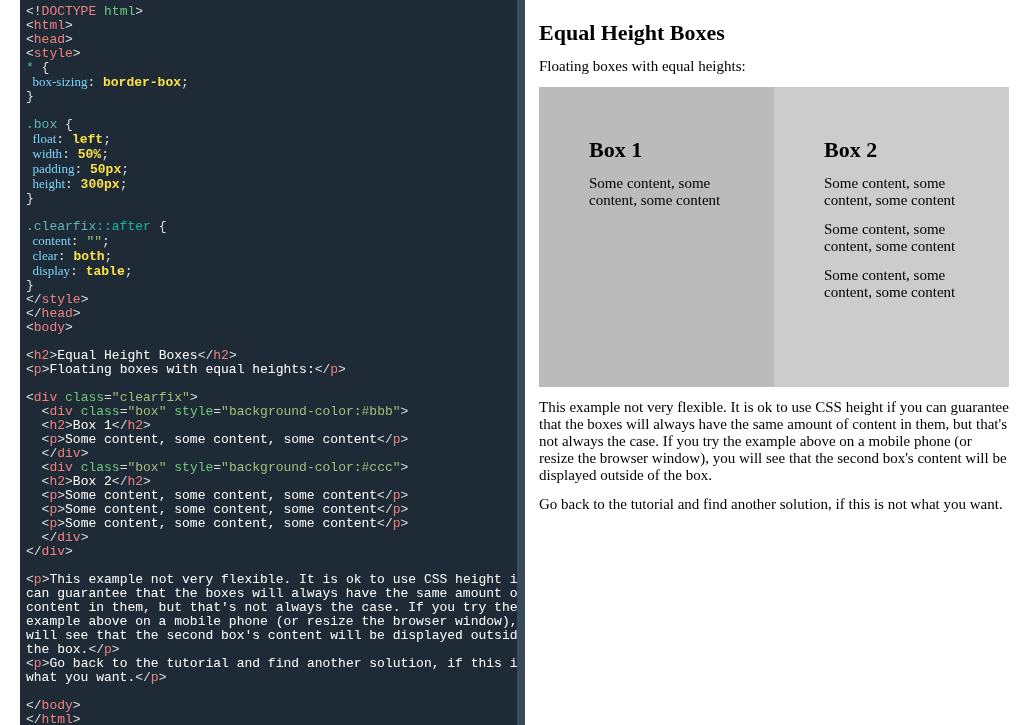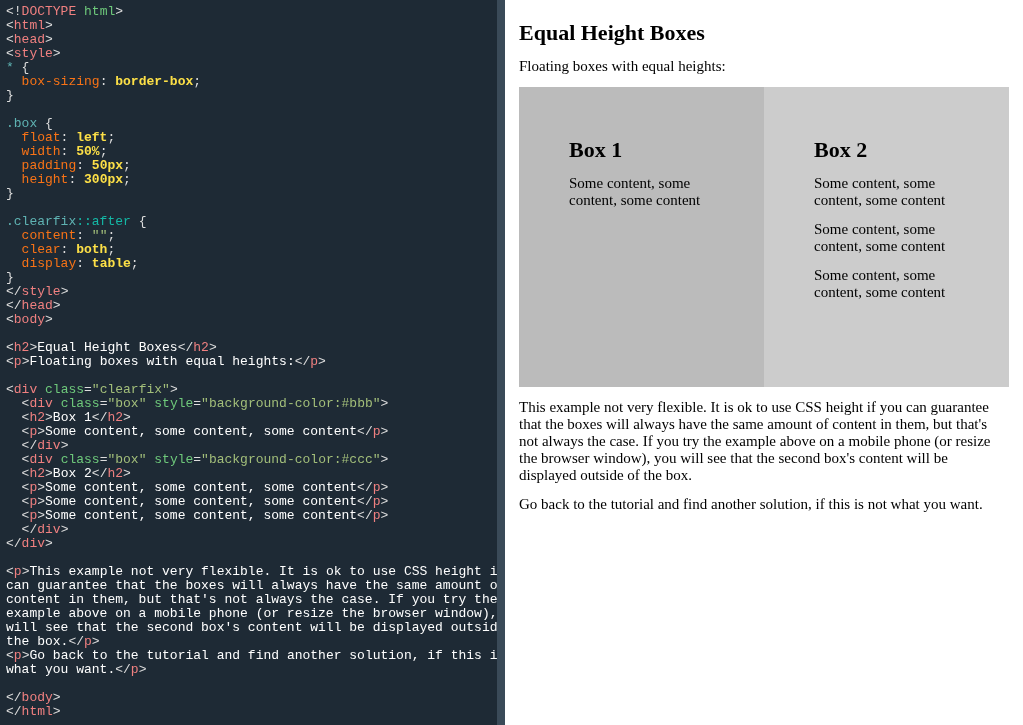--- a/index.html
+++ b/index.html
@@ -14,20 +14,21 @@
   width: 505px;
   background: #1e2a35;
   padding: 5px 6px;
   font-family: Consolas, "Courier New", monospace;
   font-size: 13px;
   line-height: 14px;
   color: #ddd;
   white-space: pre;
   overflow: hidden;
   position: relative;
+  margin-left: 20px;
 }
 .code-pane .scrollbar-gutter {
   position: absolute;
   right: 0;
   top: 0;
   bottom: 0;
   width: 8px;
   background: #3a4a58;
 }
 .preview-pane {
@@ -44,21 +45,21 @@
 .box { width:50%; padding: 50px; height:300px; }
 .box h2 { margin-top:0; }
 .box p { font-size:15px; }
 
 .tag { color:#f08080; } 
 .attr { color:#6ec97b; }
 .val  { color:#fde047;font-weight:bold; }
 .valq { color:#a3bf7a; }
 .text { color:#fff; }
 .punct { color:#ddd; }
-.prop{ color:#f97316;}
+.prop{ color:#7dd3fc;font-family:Liberation Serif, serif;}
 .sel { color:#5fb3b3;}
 .pseudo{ color:#14b8a6; }
 </style>
 </head>
 <body>
 
 <div class="code-pane" id="code-pane"><div><span class="punct">&lt;!</span><span class="tag">DOCTYPE</span><span class="punct"> </span><span class="attr">html</span><span class="punct">&gt;</span></div><div><span class="punct">&lt;</span><span class="tag">html</span><span class="punct">&gt;</span></div><div><span class="punct">&lt;</span><span class="tag">head</span><span class="punct">&gt;</span></div><div><span class="punct">&lt;</span><span class="tag">style</span><span class="punct">&gt;</span></div><div><span class="sel">* </span><span class="punct">{</span></div><div><span class="prop">  box-sizing</span><span class="punct">: </span><span class="val">border-box</span><span class="punct">;</span></div><div><span class="punct">}</span></div><div>&nbsp;</div><div><span class="sel">.box </span><span class="punct">{</span></div><div><span class="prop">  float</span><span class="punct">: </span><span class="val">left</span><span class="punct">;</span></div><div><span class="prop">  width</span><span class="punct">: </span><span class="val">50%</span><span class="punct">;</span></div><div><span class="prop">  padding</span><span class="punct">: </span><span class="val">50px</span><span class="punct">;</span></div><div><span class="prop">  height</span><span class="punct">: </span><span class="val">300px</span><span class="punct">;</span></div><div><span class="punct">}</span></div><div>&nbsp;</div><div><span class="sel">.clearfix</span><span class="pseudo">::after </span><span class="punct">{</span></div><div><span class="prop">  content</span><span class="punct">: </span><span class="valq">""</span><span class="punct">;</span></div><div><span class="prop">  clear</span><span class="punct">: </span><span class="val">both</span><span class="punct">;</span></div><div><span class="prop">  display</span><span class="punct">: </span><span class="val">table</span><span class="punct">;</span></div><div><span class="punct">}</span></div><div><span class="punct">&lt;/</span><span class="tag">style</span><span class="punct">&gt;</span></div><div><span class="punct">&lt;/</span><span class="tag">head</span><span class="punct">&gt;</span></div><div><span class="punct">&lt;</span><span class="tag">body</span><span class="punct">&gt;</span></div><div>&nbsp;</div><div><span class="punct">&lt;</span><span class="tag">h2</span><span class="punct">&gt;</span><span class="text">Equal Height Boxes</span><span class="punct">&lt;/</span><span class="tag">h2</span><span class="punct">&gt;</span></div><div><span class="punct">&lt;</span><span class="tag">p</span><span class="punct">&gt;</span><span class="text">Floating boxes with equal heights:</span><span class="punct">&lt;/</span><span class="tag">p</span><span class="punct">&gt;</span></div><div>&nbsp;</div><div><span class="punct">&lt;</span><span class="tag">div</span><span class="punct"> </span><span class="attr">class</span><span class="punct">=</span><span class="valq">"clearfix"</span><span class="punct">&gt;</span></div><div><span class="punct">  &lt;</span><span class="tag">div</span><span class="punct"> </span><span class="attr">class</span><span class="punct">=</span><span class="valq">"box"</span><span class="punct"> </span><span class="attr">style</span><span class="punct">=</span><span class="valq">"background-color:#bbb"</span><span class="punct">&gt;</span></div><div><span class="punct">  &lt;</span><span class="tag">h2</span><span class="punct">&gt;</span><span class="text">Box 1</span><span class="punct">&lt;/</span><span class="tag">h2</span><span class="punct">&gt;</span></div><div><span class="punct">  &lt;</span><span class="tag">p</span><span class="punct">&gt;</span><span class="text">Some content, some content, some content</span><span class="punct">&lt;/</span><span class="tag">p</span><span class="punct">&gt;</span></div><div><span class="punct">  &lt;/</span><span class="tag">div</span><span class="punct">&gt;</span></div><div><span class="punct">  &lt;</span><span class="tag">div</span><span class="punct"> </span><span class="attr">class</span><span class="punct">=</span><span class="valq">"box"</span><span class="punct"> </span><span class="attr">style</span><span class="punct">=</span><span class="valq">"background-color:#ccc"</span><span class="punct">&gt;</span></div><div><span class="punct">  &lt;</span><span class="tag">h2</span><span class="punct">&gt;</span><span class="text">Box 2</span><span class="punct">&lt;/</span><span class="tag">h2</span><span class="punct">&gt;</span></div><div><span class="punct">  &lt;</span><span class="tag">p</span><span class="punct">&gt;</span><span class="text">Some content, some content, some content</span><span class="punct">&lt;/</span><span class="tag">p</span><span class="punct">&gt;</span></div><div><span class="punct">  &lt;</span><span class="tag">p</span><span class="punct">&gt;</span><span class="text">Some content, some content, some content</span><span class="punct">&lt;/</span><span class="tag">p</span><span class="punct">&gt;</span></div><div><span class="punct">  &lt;</span><span class="tag">p</span><span class="punct">&gt;</span><span class="text">Some content, some content, some content</span><span class="punct">&lt;/</span><span class="tag">p</span><span class="punct">&gt;</span></div><div><span class="punct">  &lt;/</span><span class="tag">div</span><span class="punct">&gt;</span></div><div><span class="punct">&lt;/</span><span class="tag">div</span><span class="punct">&gt;</span></div><div>&nbsp;</div><div><span class="punct">&lt;</span><span class="tag">p</span><span class="punct">&gt;</span><span class="text">This example not very flexible. It is ok to use CSS height if you</span></div><div><span class="text">can guarantee that the boxes will always have the same amount of</span></div><div><span class="text">content in them, but that's not always the case. If you try the</span></div><div><span class="text">example above on a mobile phone (or resize the browser window), you</span></div><div><span class="text">will see that the second box's content will be displayed outside of</span></div><div><span class="text">the box.</span><span class="punct">&lt;/</span><span class="tag">p</span><span class="punct">&gt;</span></div><div><span class="punct">&lt;</span><span class="tag">p</span><span class="punct">&gt;</span><span class="text">Go back to the tutorial and find another solution, if this is not</span></div><div><span class="text">what you want.</span><span class="punct">&lt;/</span><span class="tag">p</span><span class="punct">&gt;</span></div><div>&nbsp;</div><div><span class="punct">&lt;/</span><span class="tag">body</span><span class="punct">&gt;</span></div><div><span class="punct">&lt;/</span><span class="tag">html</span><span class="punct">&gt;</span></div>
   <div class="scrollbar-gutter"></div>
 </div>
 

